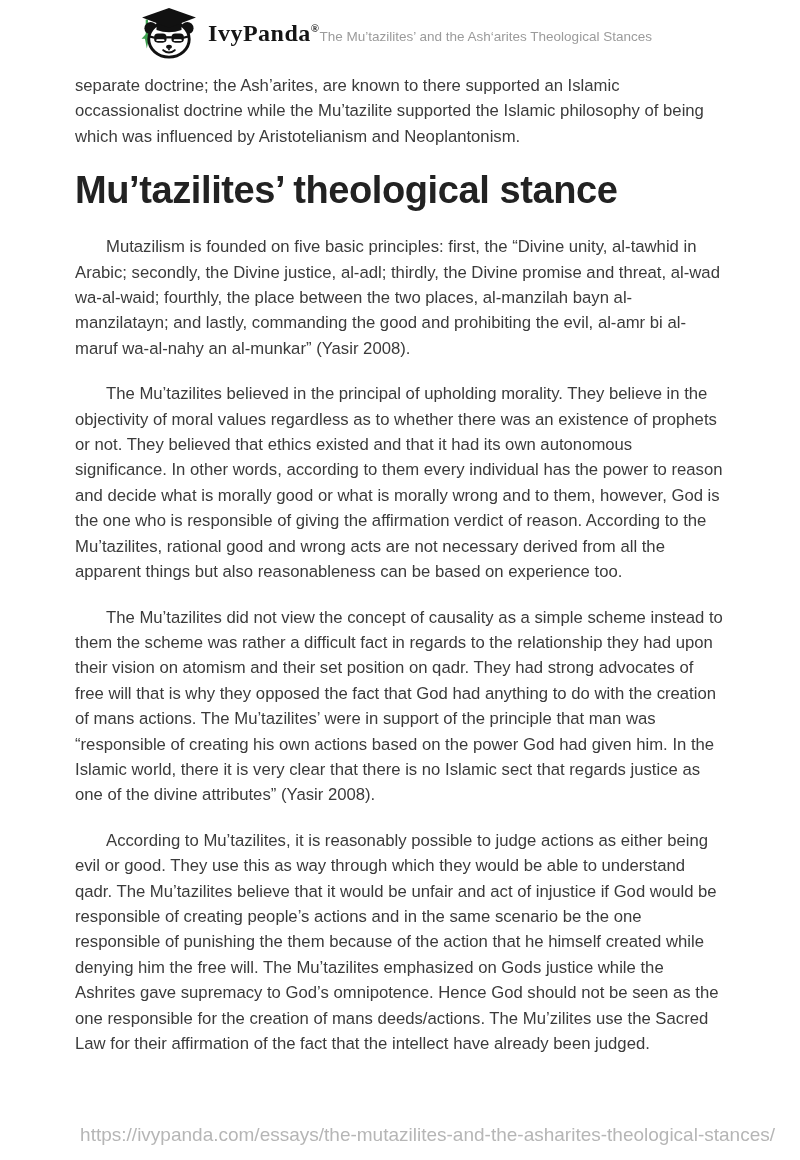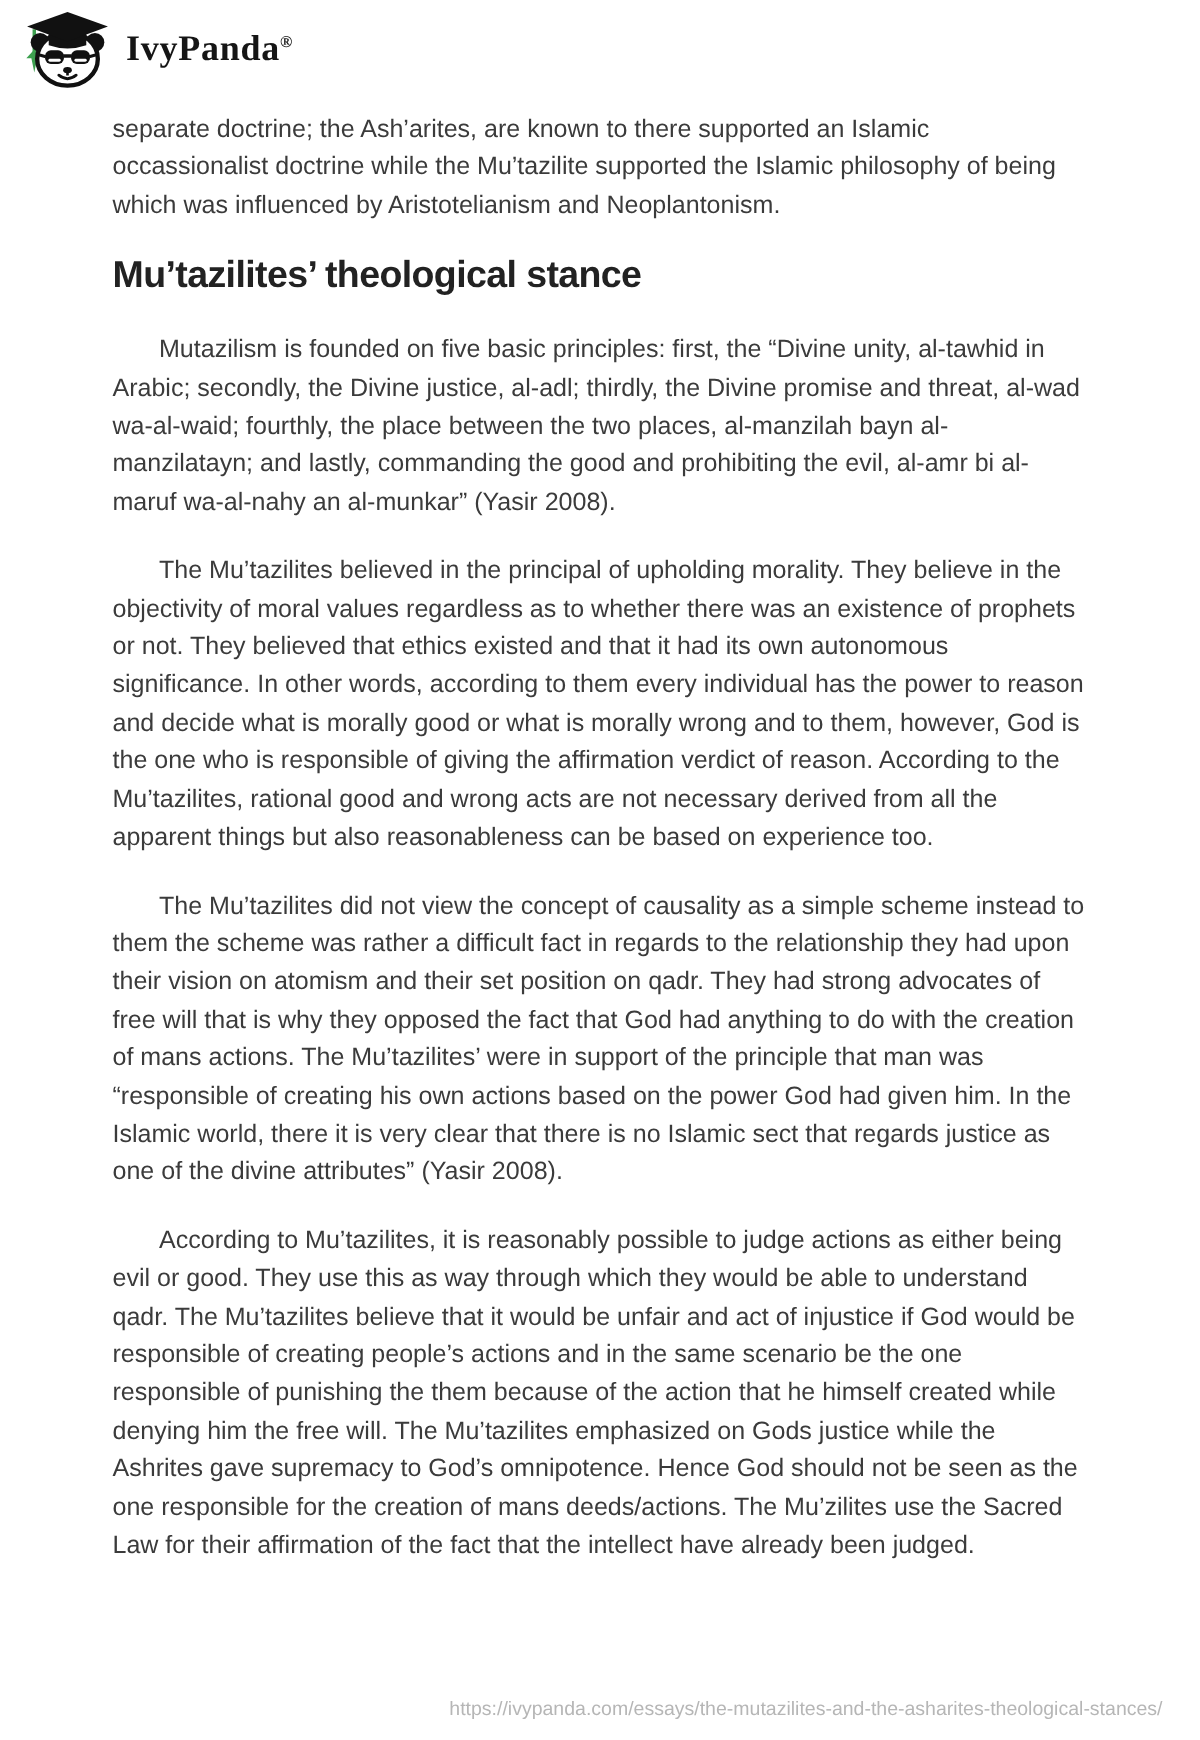--- a/index.html
+++ b/index.html
@@ -10,21 +10,21 @@
     height: 1160px;
     background: #ffffff;
     font-family: "Liberation Sans", sans-serif;
     overflow: hidden;
     margin: 0 auto;
   }
   
   .header {
     display: flex;
     align-items: center;
-    justify-content: flex-start;
+    justify-content: center;
     padding: 6px 24px 0 14px;
     height: 60px;
   }
   .logo {
     display: flex;
     align-items: center;
     gap: 8px;
     cursor: pointer;
   }
   .logo-text {
@@ -51,32 +51,32 @@
     padding: 13px 75px 0 75px;
   }
   .para {
     font-size: 16.7px;
     line-height: 25.4px;
     color: #3b3b3b;
     margin-bottom: 20px;
   }
   .para.indent { text-indent: 31px; }
   .section-heading {
-    font-size: 25px;
+    font-size: 38px;
     font-weight: 700;
     color: #222222;
     letter-spacing: -0.4px;
     margin: 18px 0 22px 0;
   }
   
   .footer {
     position: absolute;
     right: 25px;
     bottom: 14px;
-    font-size: 13px;
+    font-size: 19px;
     color: #b6b6b6;
     text-align: left;
   }
 </style>
 </head>
 <body>
 
 <div class="page">
 
   <header class="header">
@@ -106,20 +106,21 @@
         <rect x="18.8" y="33.4" width="8.5" height="2" rx="1" fill="#fff"></rect>
         <rect x="36.8" y="33.4" width="8.5" height="2" rx="1" fill="#fff"></rect>
 
         <ellipse cx="32" cy="41.3" rx="3" ry="2.1" fill="#111"></ellipse>
 
         <path d="M32 43.2 L32 45" stroke="#111" stroke-width="1.8" fill="none"></path>
         <path d="M26 44.8 Q32 49.6 38 44.8" stroke="#111" stroke-width="2" fill="none" stroke-linecap="round"></path>
       </svg>
       <span class="logo-text"><span>IvyPanda</span><sup>®</sup></span>
     </div>
+    <div class="page-title">The Mu’tazilites’ and the Ash‘arites Theological Stances</div>
   </header>
 
   <main class="content">
     <p class="para">separate doctrine; the Ash’arites, are known to there supported an Islamic occassionalist doctrine while the Mu’tazilite supported the Islamic philosophy of being which was influenced by Aristotelianism and Neoplantonism.</p>
     <h1 class="section-heading">Mu’tazilites’ theological stance</h1>
     <div id="paragraphs">
         <p class="para indent">Mutazilism is founded on five basic principles: first, the “Divine unity, al-tawhid in Arabic; secondly, the Divine justice, al-adl; thirdly, the Divine promise and threat, al-wad wa-al-waid; fourthly, the place between the two places, al-manzilah bayn al-manzilatayn; and lastly, commanding the good and prohibiting the evil, al-amr bi al-maruf wa-al-nahy an al-munkar” (Yasir 2008).</p>
         <p class="para indent">The Mu’tazilites believed in the principal of upholding morality. They believe in the objectivity of moral values regardless as to whether there was an existence of prophets or not. They believed that ethics existed and that it had its own autonomous significance. In other words, according to them every individual has the power to reason and decide what is morally good or what is morally wrong and to them, however, God is the one who is responsible of giving the affirmation verdict of reason. According to the Mu’tazilites, rational good and wrong acts are not necessary derived from all the apparent things but also reasonableness can be based on experience too.</p>
         <p class="para indent">The Mu’tazilites did not view the concept of causality as a simple scheme instead to them the scheme was rather a difficult fact in regards to the relationship they had upon their vision on atomism and their set position on qadr. They had strong advocates of free will that is why they opposed the fact that God had anything to do with the creation of mans actions. The Mu’tazilites’ were in support of the principle that man was “responsible of creating his own actions based on the power God had given him. In the Islamic world, there it is very clear that there is no Islamic sect that regards justice as one of the divine attributes” (Yasir 2008).</p>
         <p class="para indent">According to Mu’tazilites, it is reasonably possible to judge actions as either being evil or good. They use this as way through which they would be able to understand qadr. The Mu’tazilites believe that it would be unfair and act of injustice if God would be responsible of creating people’s actions and in the same scenario be the one responsible of punishing the them because of the action that he himself created while denying him the free will. The Mu’tazilites emphasized on Gods justice while the Ashrites gave supremacy to God’s omnipotence. Hence God should not be seen as the one responsible for the creation of mans deeds/actions. The Mu’zilites use the Sacred Law for their affirmation of the fact that the intellect have already been judged.</p>

